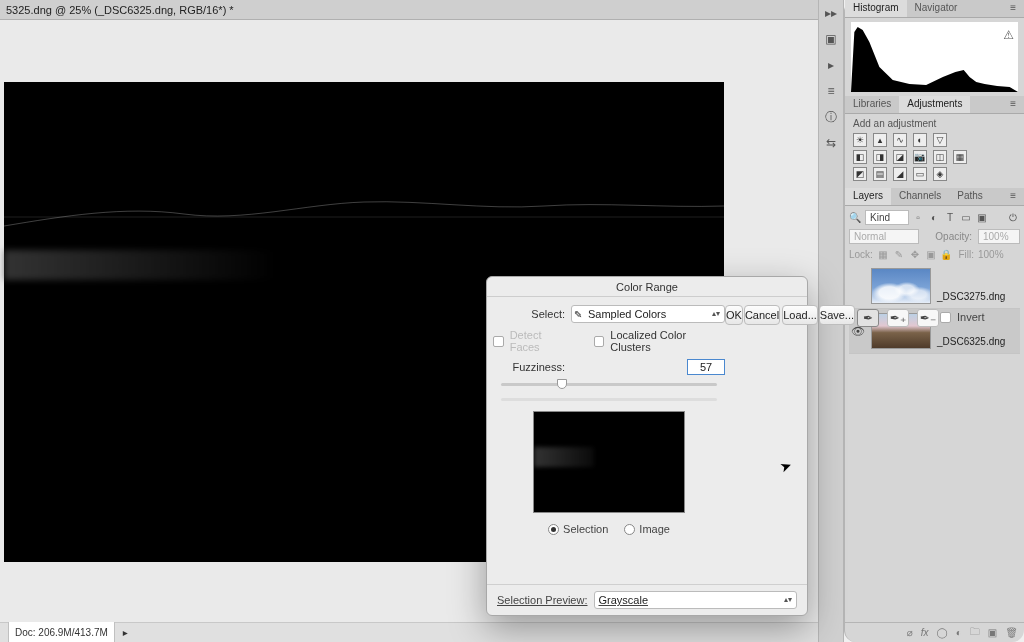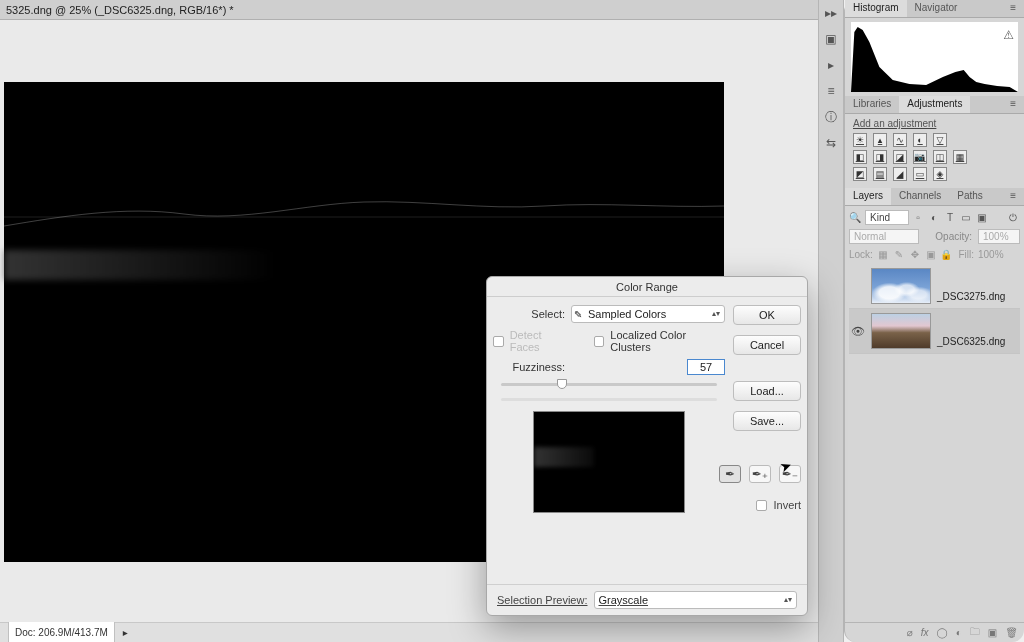--- a/index.html
+++ b/index.html
@@ -22,21 +22,21 @@
 .right { width: 180px; background: #d6d6d6; border-left: 1px solid #b5b5b5; display: flex; flex-direction: column; border-radius: 12px; }
 .right .panel-tabs { display: flex; background: #c9c9c9; border-bottom: 1px solid #aaa; height: 18px; }
 .right .panel-tabs span { padding: 2px 8px; font-size: 10px; color: #555; cursor: default; }
 .right .panel-tabs span.active { background: #dcdcdc; color: #222; }
 .right .flymenu { margin-left:auto; padding:2px 4px; color:#666; }
 
 .histogram { height: 70px; background: #fff; margin: 4px 6px; position: relative; }
 .histogram svg { width: 100%; height: 100%; }
 .hist-warn { position: absolute; right: 4px; top: 6px; font-size: 12px; color: #555; }
 
-.adjust-body { padding: 4px 8px; text-decoration: underline; }
+.adjust-body { padding: 4px 8px; }
 .adjust-body .hint { font-size: 10px; color: #555; margin-bottom: 4px; }
 .adj-row { display: flex; gap: 6px; margin: 3px 0; }
 .adj-ic { width: 14px; height: 14px; border:1px solid #888; background:#eee; display:inline-flex;align-items:center;justify-content:center;font-size:9px;color:#333;}
 
 .layers-body{padding:4px;}
 .layer-filter-row{display:flex;align-items:center;gap:2px;margin-bottom:4px;}
 .layer-filter-row .sel{border:1px solid #bbb;background:#fff;padding:1px 4px;font-size:10px;min-width:44px;}
 .layer-filter-row .ic{width:14px;height:14px;display:inline-flex;align-items:center;justify-content:center;color:#555;font-size:10px;}
 .blend-row{display:flex;align-items:center;gap:6px;margin-bottom:4px;font-size:10px;color:#888;}
 .blend-row .sel{border:1px solid #bbb;background:#f5f5f5;color:#aaa;padding:1px 4px;width:70px;}
@@ -58,21 +58,21 @@
 
 
 .icon-strip{width:26px;background:#d0d0d0;border-left:1px solid #b5b5b5;border-right:1px solid #b5b5b5;display:flex;flex-direction:column;align-items:center;padding-top:4px;gap:8px;color:#555;font-size:12px;}
 .icon-strip .ic{width:18px;height:18px;display:flex;align-items:center;justify-content:center;}
 
 
 .dialog{position:absolute;left:486px;top:276px;width:322px;height:340px;background:#ececec;border:1px solid #a8a8a8;border-radius:6px;box-shadow:0 12px 36px rgba(0,0,0,.35);display:flex;flex-direction:column;}
 .dialog .titlebar{height:20px;display:flex;align-items:center;justify-content:center;font-size:11px;color:#333;border-bottom:1px solid #cdcdcd;}
 .dialog .body{flex:1;display:flex;padding:8px 6px;}
 .dialog .form{flex:1;display:flex;flex-direction:column;gap:6px;font-size:11px;color:#444;}
-.dialog .side{width:76px;display:flex;flex-direction:column;gap:10px;align-items:flex-end;}
+.dialog .side{width:76px;display:flex;flex-direction:row;gap:1px;align-items:flex-start;}
 .mac-btn{width:68px;height:20px;border:1px solid #bdbdbd;border-radius:4px;background:linear-gradient(#fdfdfd,#e7e7e7);font-size:11px;color:#222;display:flex;align-items:center;justify-content:center;}
 .row{display:flex;align-items:center;gap:6px;}
 .row .lab{width:72px;text-align:right;color:#333;}
 .row.dim .lab, .row.dim span{color:#bbb;}
 .select{flex:1;height:18px;border:1px solid #bbb;border-radius:3px;background:#fff;display:flex;align-items:center;padding:0 4px;font-size:11px;color:#222;position:relative;}
 .select .chev{position:absolute;right:4px;color:#555;font-size:8px;line-height:8px;}
 .select .ed{position:absolute;left:2px;font-size:10px;}
 .num{width:38px;height:16px;border:1px solid #4a88cf;background:#fff;text-align:center;font-size:11px;color:#222;}
 .numdim{width:40px;height:16px;border:1px solid #ccc;background:#f7f7f7;}
 .chk{width:11px;height:11px;border:1px solid #aaa;border-radius:2px;background:#fff;display:inline-block;}
@@ -250,20 +250,30 @@
         <input class="num" value="57" style="">
       </div>
       <div class="slider" style="margin-left:8px;margin-right:8px">
         <div class="knob" style="left:26%"></div>
       </div>
       <div class="slider" style="margin-left:8px;margin-right:8px;opacity:.4"></div>
 
       <div class="preview">
         <div class="ph"></div>
       </div>
+      <div class="radio-row">
+        <label class="radio">
+            <span class="rd on"></span>
+            <span>Selection</span>
+          </label>
+        <label class="radio">
+            <span class="rd"></span>
+            <span>Image</span>
+          </label>
+      </div>
     </div>
     <div class="side">
       <div class="mac-btn">OK</div>
       <div class="mac-btn">Cancel</div>
       <div style="height:6px"></div>
       <div class="mac-btn">Load...</div>
       <div class="mac-btn">Save...</div>
       <div style="height:10px"></div>
       <div class="eyedrop-row">
         <div class="edrop sel">✒</div>

